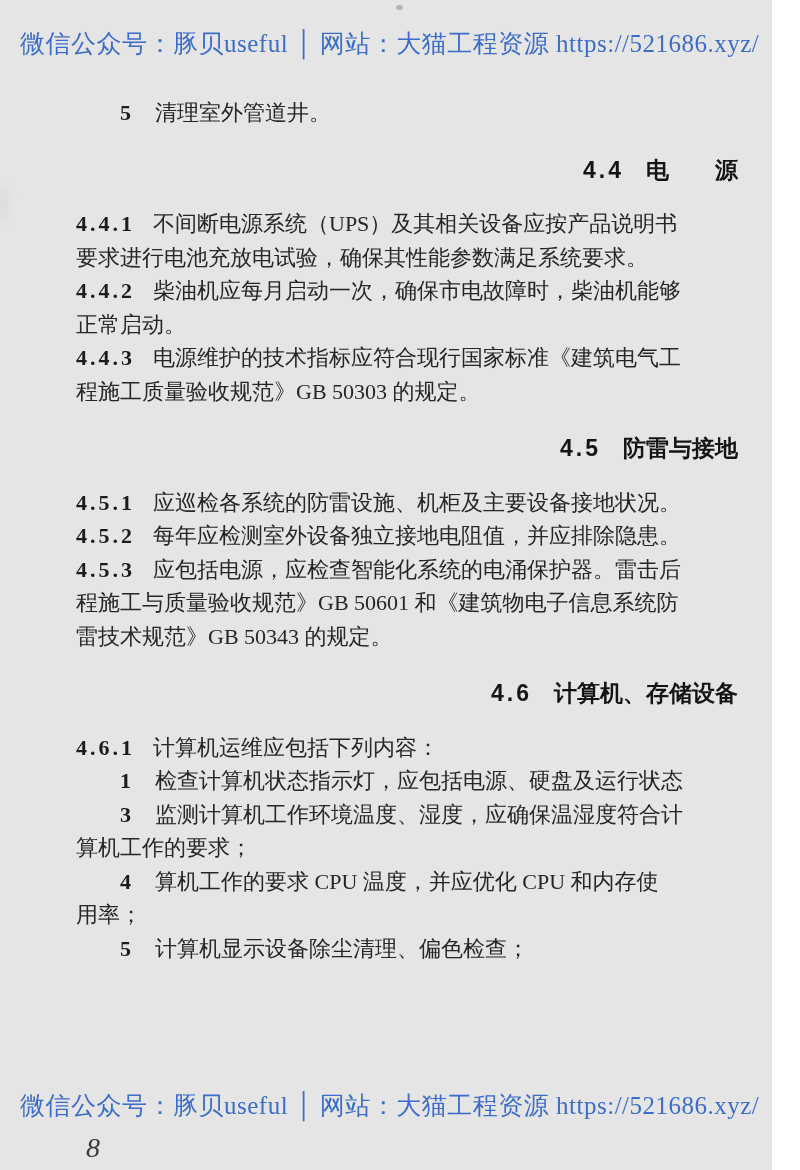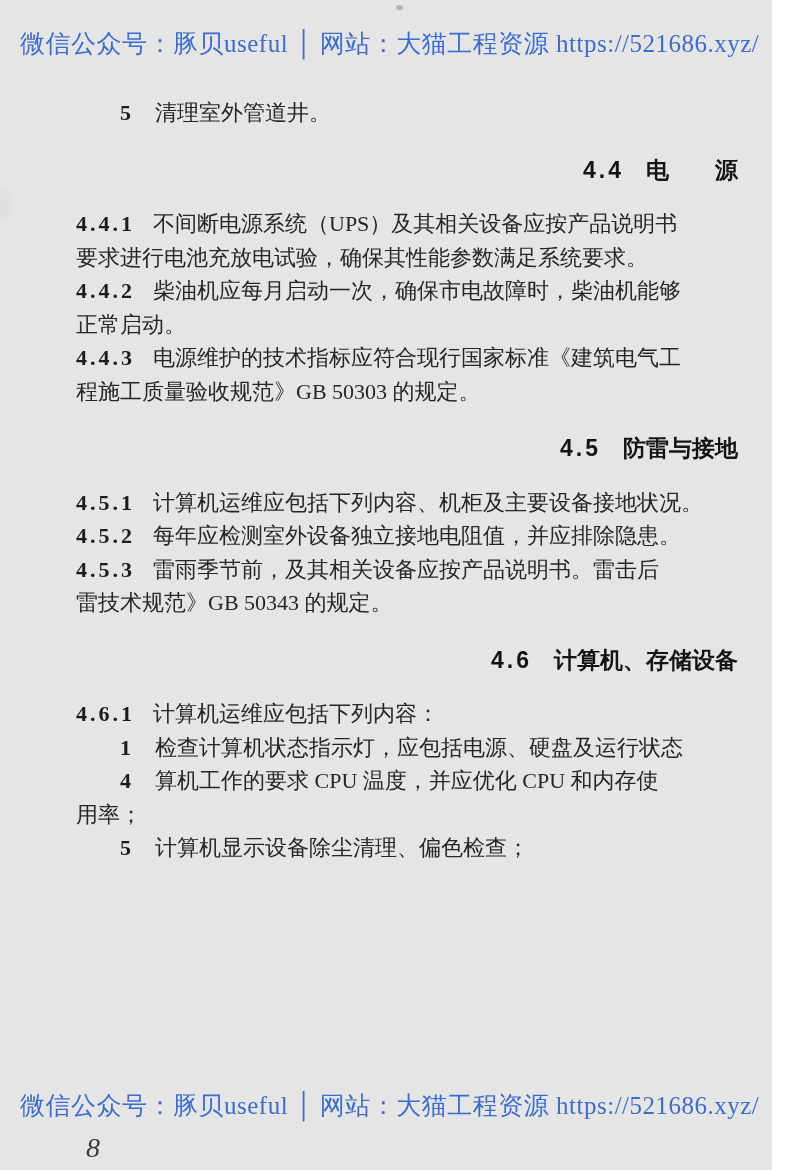--- a/index.html
+++ b/index.html
@@ -91,48 +91,53 @@
     <div class="clause">
       <div class="cline"><span class="cnum">4.4.3</span><span>电源维护的技术指标应符合现行国家标准《建筑电气工</span></div>
       <div class="cline">程施工质量验收规范》GB 50303 的规定。</div>
     </div>
 
     <div class="heading">
       <span class="hnum">4.5</span><span class="htitle">防雷与接地</span>
     </div>
 
     <div class="clause">
-      <div class="cline"><span class="cnum">4.5.1</span><span>计算机运维应包括下列内容、机柜及主要设备接地状况。</span></div>
+      <div class="cline"><span class="cnum">4.5.1</span><span>应巡检各系统的防雷设施、机柜及主要设备接地状况。</span></div>
     </div>
 
     <div class="clause">
       <div class="cline"><span class="cnum">4.5.2</span><span>每年应检测室外设备独立接地电阻值，并应排除隐患。</span></div>
     </div>
 
     <div class="clause">
-      <div class="cline"><span class="cnum">4.5.3</span><span>雷雨季节前，及其相关设备应按产品说明书。雷击后</span></div>
+      <div class="cline"><span class="cnum">4.5.3</span><span>应包括电源，应检查智能化系统的电涌保护器。雷击后</span></div>
     </div>
 
     <div class="clause">
+      <div class="cline">程施工与质量验收规范》GB 50601 和《建筑物电子信息系统防</div>
       <div class="cline">雷技术规范》GB 50343 的规定。</div>
     </div>
 
     <div class="heading">
       <span class="hnum">4.6</span><span class="htitle">计算机、存储设备</span>
     </div>
 
     <div class="clause">
       <div class="cline"><span class="cnum">4.6.1</span><span>计算机运维应包括下列内容：</span></div>
     </div>
 
     <div class="clause">
       <div class="cline indent"><span class="cnum">1</span><span>检查计算机状态指示灯，应包括电源、硬盘及运行状态</span></div>
     </div>
 
 
+    <div class="clause">
+      <div class="cline indent"><span class="cnum">3</span><span>监测计算机工作环境温度、湿度，应确保温湿度符合计</span></div>
+      <div class="cline">算机工作的要求；</div>
+    </div>
 
     <div class="clause">
       <div class="cline indent"><span class="cnum">4</span><span>算机工作的要求 CPU 温度，并应优化 CPU 和内存使</span></div>
       <div class="cline">用率；</div>
     </div>
 
     <div class="clause">
       <div class="cline indent"><span class="cnum">5</span><span>计算机显示设备除尘清理、偏色检查；</span></div>
     </div>
 

